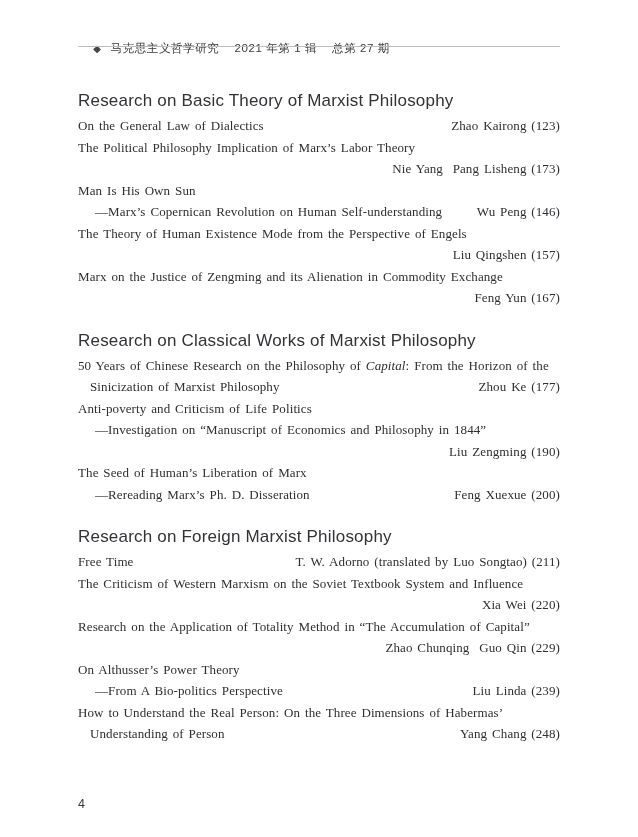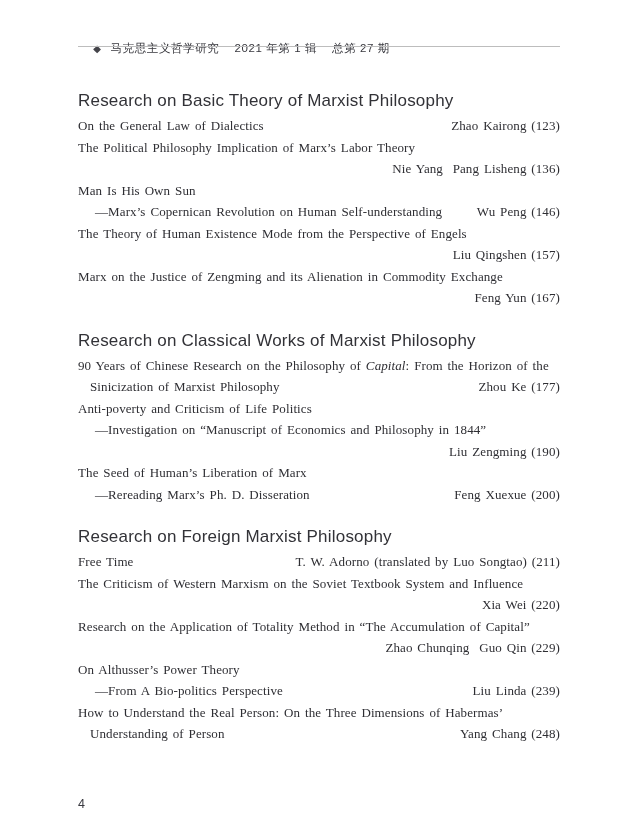--- a/index.html
+++ b/index.html
@@ -80,31 +80,31 @@
 <div class="page">
   <header class="running-header">
     <span class="diamond">◆</span><span class="journal">马克思主义哲学研究</span><span class="issue">2021 年第 1 辑</span><span class="volume">总第 27 期</span>
   </header>
   <div class="rule"></div>
   <main class="toc" id="toc">
       <section class="toc-section">
         <h2 class="sec-heading">Research on Basic Theory of Marxist Philosophy</h2>
         <div class="toc-line"><span class="t-left"><span>On the General Law of Dialectics</span></span><span class="t-right">Zhao Kairong (123)</span></div>
         <div class="toc-line"><span class="t-left"><span>The Political Philosophy Implication of Marx’s Labor Theory</span></span><span class="t-right"></span></div>
-        <div class="toc-line"><span class="t-left"></span><span class="t-right">Nie Yang  Pang Lisheng (136)</span></div>
+        <div class="toc-line"><span class="t-left"></span><span class="t-right">Nie Yang  Pang Lisheng (173)</span></div>
         <div class="toc-line"><span class="t-left"><span>Man Is His Own Sun</span></span><span class="t-right"></span></div>
         <div class="toc-line ind2"><span class="t-left"><span>—Marx’s Copernican Revolution on Human Self-understanding</span></span><span class="t-right">Wu Peng (146)</span></div>
         <div class="toc-line"><span class="t-left"><span>The Theory of Human Existence Mode from the Perspective of Engels</span></span><span class="t-right"></span></div>
         <div class="toc-line"><span class="t-left"></span><span class="t-right">Liu Qingshen (157)</span></div>
         <div class="toc-line"><span class="t-left"><span>Marx on the Justice of Zengming and its Alienation in Commodity Exchange</span></span><span class="t-right"></span></div>
         <div class="toc-line"><span class="t-left"></span><span class="t-right">Feng Yun (167)</span></div>
       </section>
       <section class="toc-section">
         <h2 class="sec-heading">Research on Classical Works of Marxist Philosophy</h2>
-        <div class="toc-line"><span class="t-left"><span>90 Years of Chinese Research on the Philosophy of </span><span class="it">Capital</span><span>: From the Horizon of the</span></span><span class="t-right"></span></div>
+        <div class="toc-line"><span class="t-left"><span>50 Years of Chinese Research on the Philosophy of </span><span class="it">Capital</span><span>: From the Horizon of the</span></span><span class="t-right"></span></div>
         <div class="toc-line ind1"><span class="t-left"><span>Sinicization of Marxist Philosophy</span></span><span class="t-right">Zhou Ke (177)</span></div>
         <div class="toc-line"><span class="t-left"><span>Anti-poverty and Criticism of Life Politics</span></span><span class="t-right"></span></div>
         <div class="toc-line ind2"><span class="t-left"><span>—Investigation on “Manuscript of Economics and Philosophy in 1844”</span></span><span class="t-right"></span></div>
         <div class="toc-line"><span class="t-left"></span><span class="t-right">Liu Zengming (190)</span></div>
         <div class="toc-line"><span class="t-left"><span>The Seed of Human’s Liberation of Marx</span></span><span class="t-right"></span></div>
         <div class="toc-line ind2"><span class="t-left"><span>—Rereading Marx’s Ph. D. Disseration</span></span><span class="t-right">Feng Xuexue (200)</span></div>
       </section>
       <section class="toc-section">
         <h2 class="sec-heading">Research on Foreign Marxist Philosophy</h2>
         <div class="toc-line"><span class="t-left"><span>Free Time</span></span><span class="t-right">T. W. Adorno (translated by Luo Songtao) (211)</span></div>

